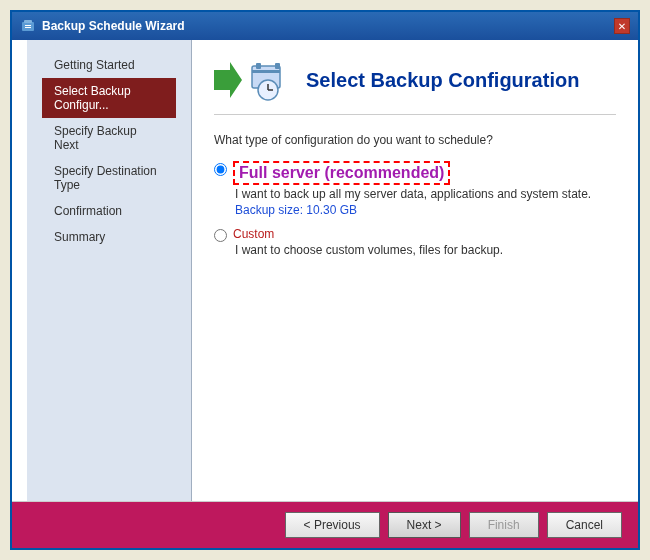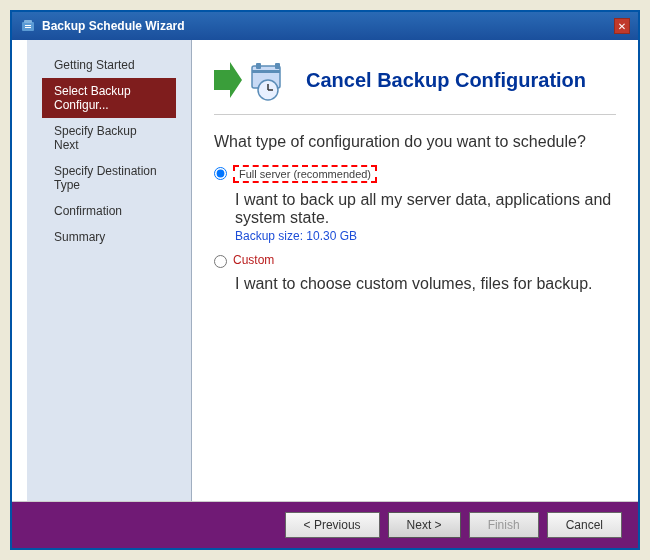--- a/index.html
+++ b/index.html
@@ -110,21 +110,21 @@
       font-size: 20px;
       font-weight: bold;
       color: #003399;
     }
 
     .content-area {
       flex: 1;
     }
 
     .question-text {
-      font-size: 16px;
+      font-size: 12px;
       color: #333;
       margin-bottom: 14px;
     }
 
     .radio-option {
       display: flex;
       align-items: flex-start;
       margin-bottom: 10px;
     }
 
@@ -141,48 +141,49 @@
     .option-label {
       font-size: 12px;
       color: #b91c1c;
       font-weight: normal;
     }
 
     .option-label-highlighted {
       display: inline-block;
       border: 2px dashed red;
       padding: 1px 4px;
-      color: #404040;
-      font-size: 11px;
+      color: #a21caf;
+      font-size: 16px;
+      font-weight: bold;
     }
 
     .option-desc {
-      font-size: 16px;
+      font-size: 12px;
       color: #333;
-      margin-top: 8px;
+      margin-top: 2px;
       padding-left: 2px;
     }
 
     .backup-size {
       font-size: 12px;
       color: #1d4ed8;
       margin-top: 2px;
       padding-left: 2px;
     }
 
     .help-link {
       color: #0066cc;
       text-decoration: underline;
       font-size: 12px;
       cursor: pointer;
       margin-top: auto;
     }
 
     .footer {
-      background: #701a75;
+      background: #be185d;
       border-top: 1px solid #ccc;
       padding: 10px 16px;
       display: flex;
       justify-content: flex-end;
       gap: 8px;
       align-items: center;
     }
 
     .footer-btn {
       padding: 5px 18px;
@@ -258,21 +259,21 @@
           <svg width="44" height="44" viewBox="0 0 44 44">
             <rect x="6" y="8" width="28" height="22" rx="2" fill="#c8daf5" stroke="#5b8db8" stroke-width="1.5"></rect>
             <rect x="10" y="5" width="5" height="6" rx="1" fill="#5b8db8"></rect>
             <rect x="29" y="5" width="5" height="6" rx="1" fill="#5b8db8"></rect>
             <rect x="6" y="12" width="28" height="3" fill="#5b8db8"></rect>
             <circle cx="22" cy="32" r="10" fill="#e8f0ff" stroke="#5b8db8" stroke-width="1.5"></circle>
             <line x1="22" y1="32" x2="22" y2="26" stroke="#333" stroke-width="1.5"></line>
             <line x1="22" y1="32" x2="27" y2="32" stroke="#333" stroke-width="1.5"></line>
           </svg>
         </div>
-        <span class="page-title">Cancel Backup Configuration</span>
+        <span class="page-title">Select Backup Configuration</span>
       </div>
 
       <div class="content-area">
         <p class="question-text">What type of configuration do you want to schedule?</p>
 
         <div class="radio-option">
           <input type="radio" name="backup-type" id="full-server" checked="" style="">
           <div class="option-content">
             <label for="full-server">
               <span class="option-label-highlighted">Full server (recommended)</span>

